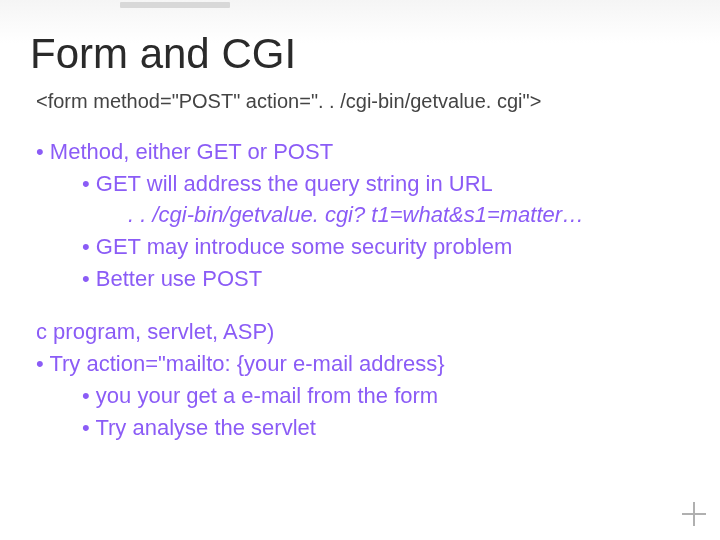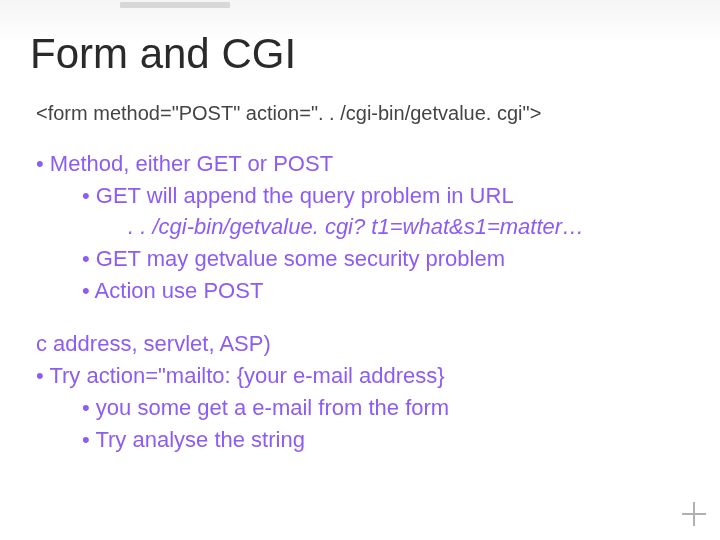--- a/index.html
+++ b/index.html
@@ -18,21 +18,21 @@
     }
     .slide {
       padding: 30px 30px 20px 30px;
       width: 100%;
       height: 100%;
     }
     .title {
       font-size: 42px;
       font-weight: 400;
       color: #2a2a2a;
-      margin-bottom: 24px;
+      margin-bottom: 12px;
       font-family: Tahoma, Verdana, Arial, sans-serif;
     }
     .code-line {
       font-family: Tahoma, Arial, sans-serif;
       font-size: 20px;
       color: #444444;
       margin-bottom: 24px;
       margin-left: 6px;
     }
     .bullet-group {
@@ -103,29 +103,29 @@
 
 <div class="deco-bar"></div>
 
 <div class="slide">
   <h1 class="title">Form and CGI</h1>
 
   <div class="code-line">&lt;form method="POST" action=". . /cgi-bin/getvalue. cgi"&gt;</div>
 
   <div class="bullet-group">
     <div class="lvl1 bullet">Method, either GET or POST</div>
-    <div class="lvl2 bullet">GET will append the query problem in URL</div>
+    <div class="lvl2 bullet">GET will address the query string in URL</div>
     <div class="lvl3">. . /cgi-bin/getvalue. cgi? t1=what&amp;s1=matter…</div>
-    <div class="lvl2 bullet">GET may getvalue some security problem</div>
-    <div class="lvl2 bullet">Action use POST</div>
+    <div class="lvl2 bullet">GET may introduce some security problem</div>
+    <div class="lvl2 bullet">Better use POST</div>
   </div>
 
   <div class="spacer"></div>
 
   <div class="bullet-group">
-    <div class="nowrap-left">c address, servlet, ASP)</div>
+    <div class="nowrap-left">c program, servlet, ASP)</div>
     <div class="lvl1 bullet">Try action="mailto: {your e-mail address}</div>
-    <div class="lvl2 bullet">you some get a e-mail from the form</div>
-    <div class="lvl2 bullet">Try analyse the string</div>
+    <div class="lvl2 bullet">you your get a e-mail from the form</div>
+    <div class="lvl2 bullet">Try analyse the servlet</div>
   </div>
 </div>
 
 <div class="corner"></div>
 
 </body></html>

